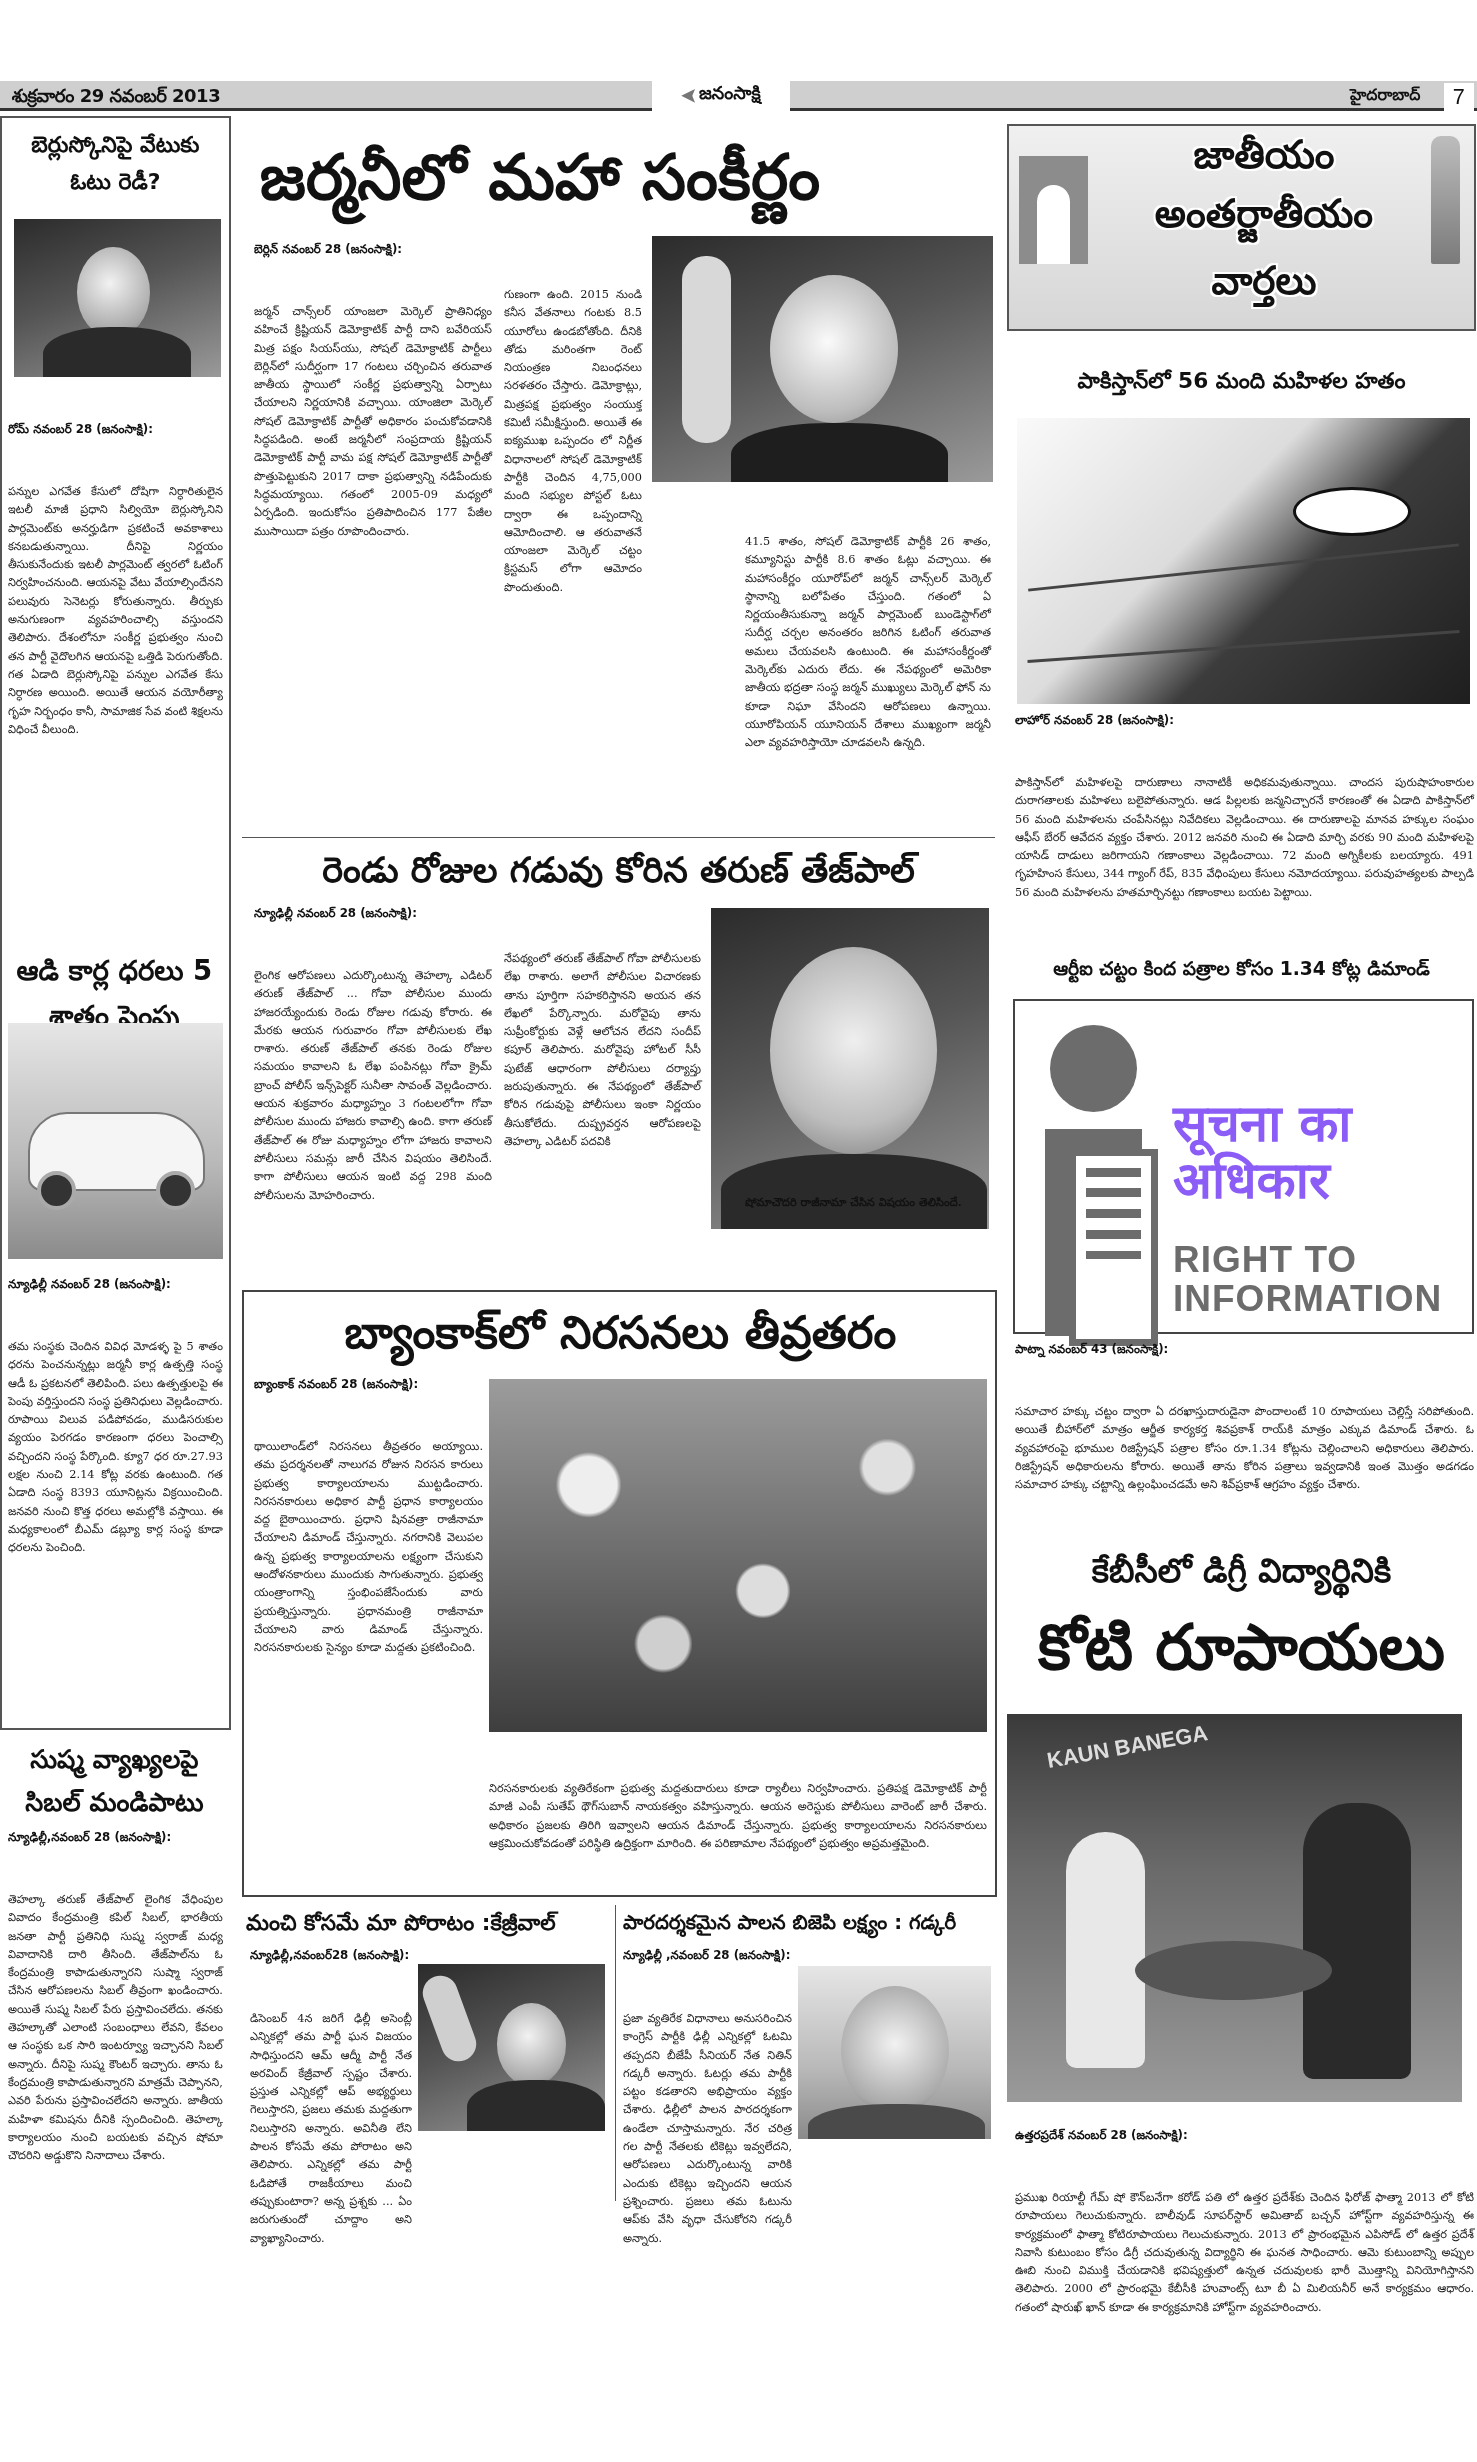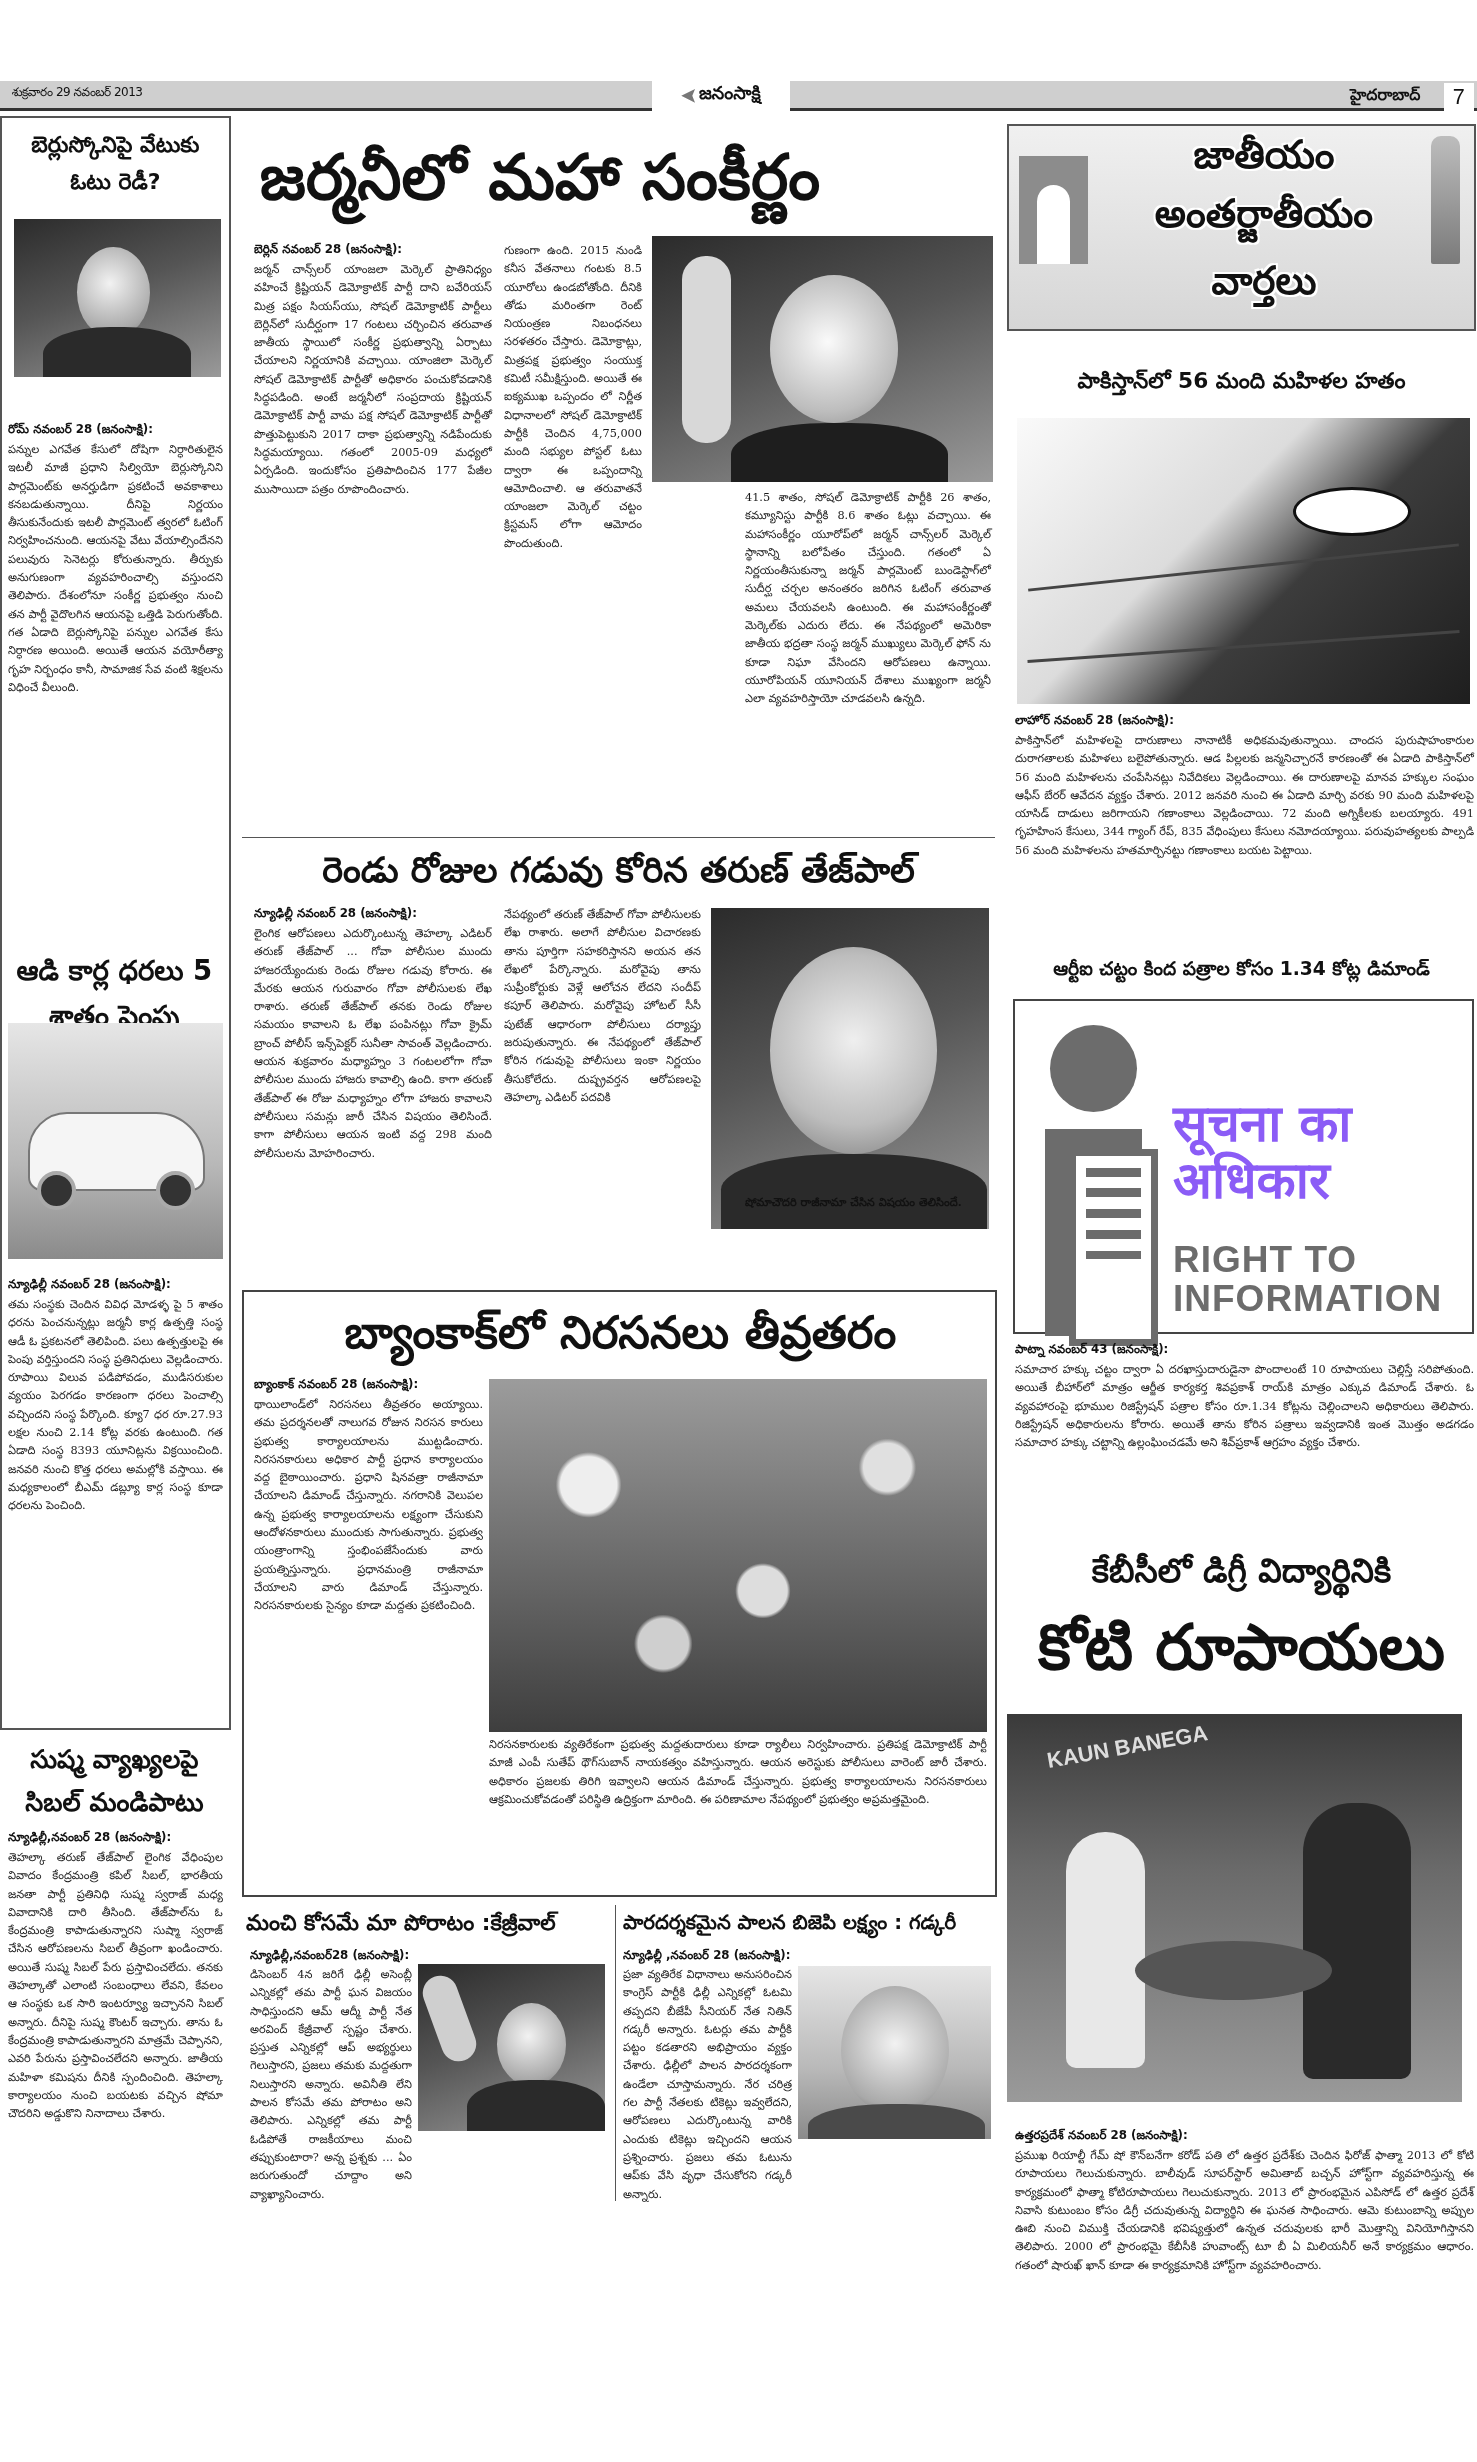--- a/index.html
+++ b/index.html
@@ -2,33 +2,33 @@
 <html><head>
 <meta charset="utf-8">
 <style>
   * { box-sizing: border-box; margin: 0; padding: 0; }
   html, body { width: 1478px; height: 2463px; background: #ffffff; overflow: hidden; }
   body { position: relative; font-family: "DejaVu Sans", sans-serif; color: #111; }
   .abs { position: absolute; }
 
   
   .strip { left: 0; top: 81px; width: 1478px; height: 29.6px; background: #cfcfcf; border-bottom: 3px solid #333; }
-  .strip-date { left: 11.8px; top: 85px; font-size: 12px; font-weight: normal; letter-spacing: -0.5px; text-align: right; }
+  .strip-date { left: 11.8px; top: 85px; font-size: 18px; font-weight: bold; letter-spacing: -0.5px; text-align: right; }
   .strip-logo { left: 652px; top: 81px; width: 138px; height: 29.6px; background: #fff; display: flex; align-items: center; justify-content: center; gap: 3.9px; font-size: 17.7px; font-weight: bold; }
   .strip-logo .mark { width: 13.8px; height: 13.8px; background: #777; clip-path: polygon(0 50%, 100% 0, 80% 50%, 100% 100%); }
   .strip-city { left: 1350px; top: 85px; font-size: 15.8px; font-weight: bold; }
   .strip-page { left: 1444px; top: 83px; width: 29.6px; height: 27.6px; background: #fff; font-size: 21.7px; text-align: center; line-height: 27.6px; font-family: "Liberation Sans", sans-serif; }
 
   .vrule { background: #555; width: 2px; }
   .hrule { background: #555; height: 2px; }
   .boxed { border: 2px solid #444; }
 
   .kicker { text-align: center; font-weight: bold; color: #111; line-height: 1.15; }
   .dateline { font-size: 11.8px; font-weight: bold; margin-bottom: 2px; }
-  .body { font-size: 11.3px; line-height: 1.62; text-align: justify; color: #1a1a1a; font-family: "DejaVu Serif", serif; }
+  .body { font-size: 11.3px; line-height: 1.62; text-align: justify; color: #1a1a1a; font-family: "DejaVu Serif", serif; margin-top: 44px; }
 
   .photo { background: #7a7a7a; overflow: hidden; position: absolute; }
   .photo.dark { background: linear-gradient(160deg, #2b2b2b 0%, #555 45%, #9a9a9a 100%); }
   .photo.light { background: linear-gradient(180deg, #e6e6e6 0%, #b8b8b8 60%, #8a8a8a 100%); }
   .photo.crowd { background:
       radial-gradient(circle at 20% 30%, #eee 0 6%, transparent 7%),
       radial-gradient(circle at 55% 60%, #ddd 0 7%, transparent 8%),
       radial-gradient(circle at 80% 25%, #e0e0e0 0 5%, transparent 6%),
       radial-gradient(circle at 35% 75%, #cfcfcf 0 6%, transparent 7%),
       linear-gradient(180deg, #9c9c9c, #3e3e3e); }

